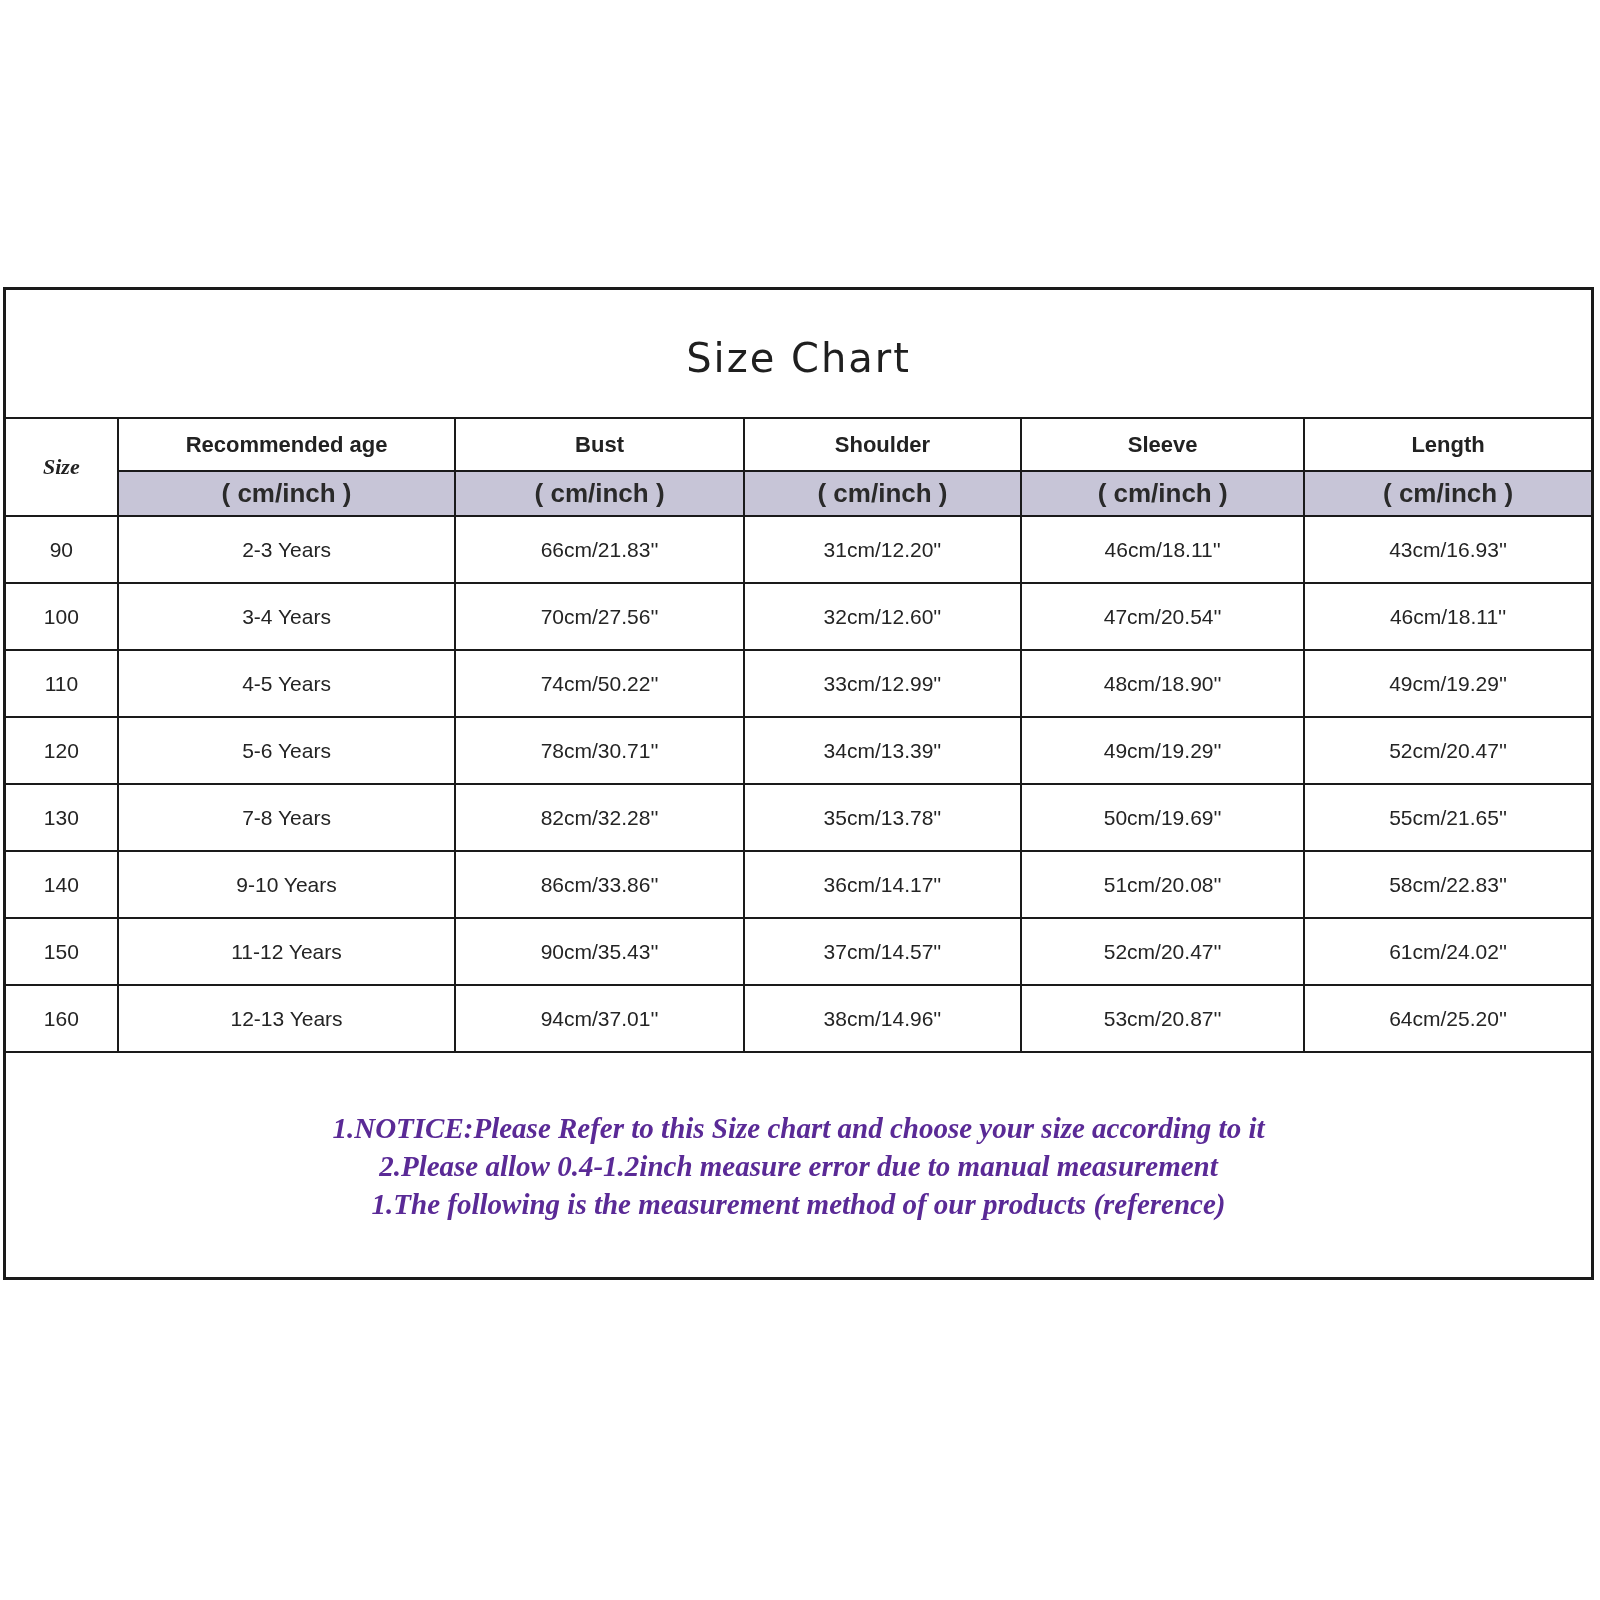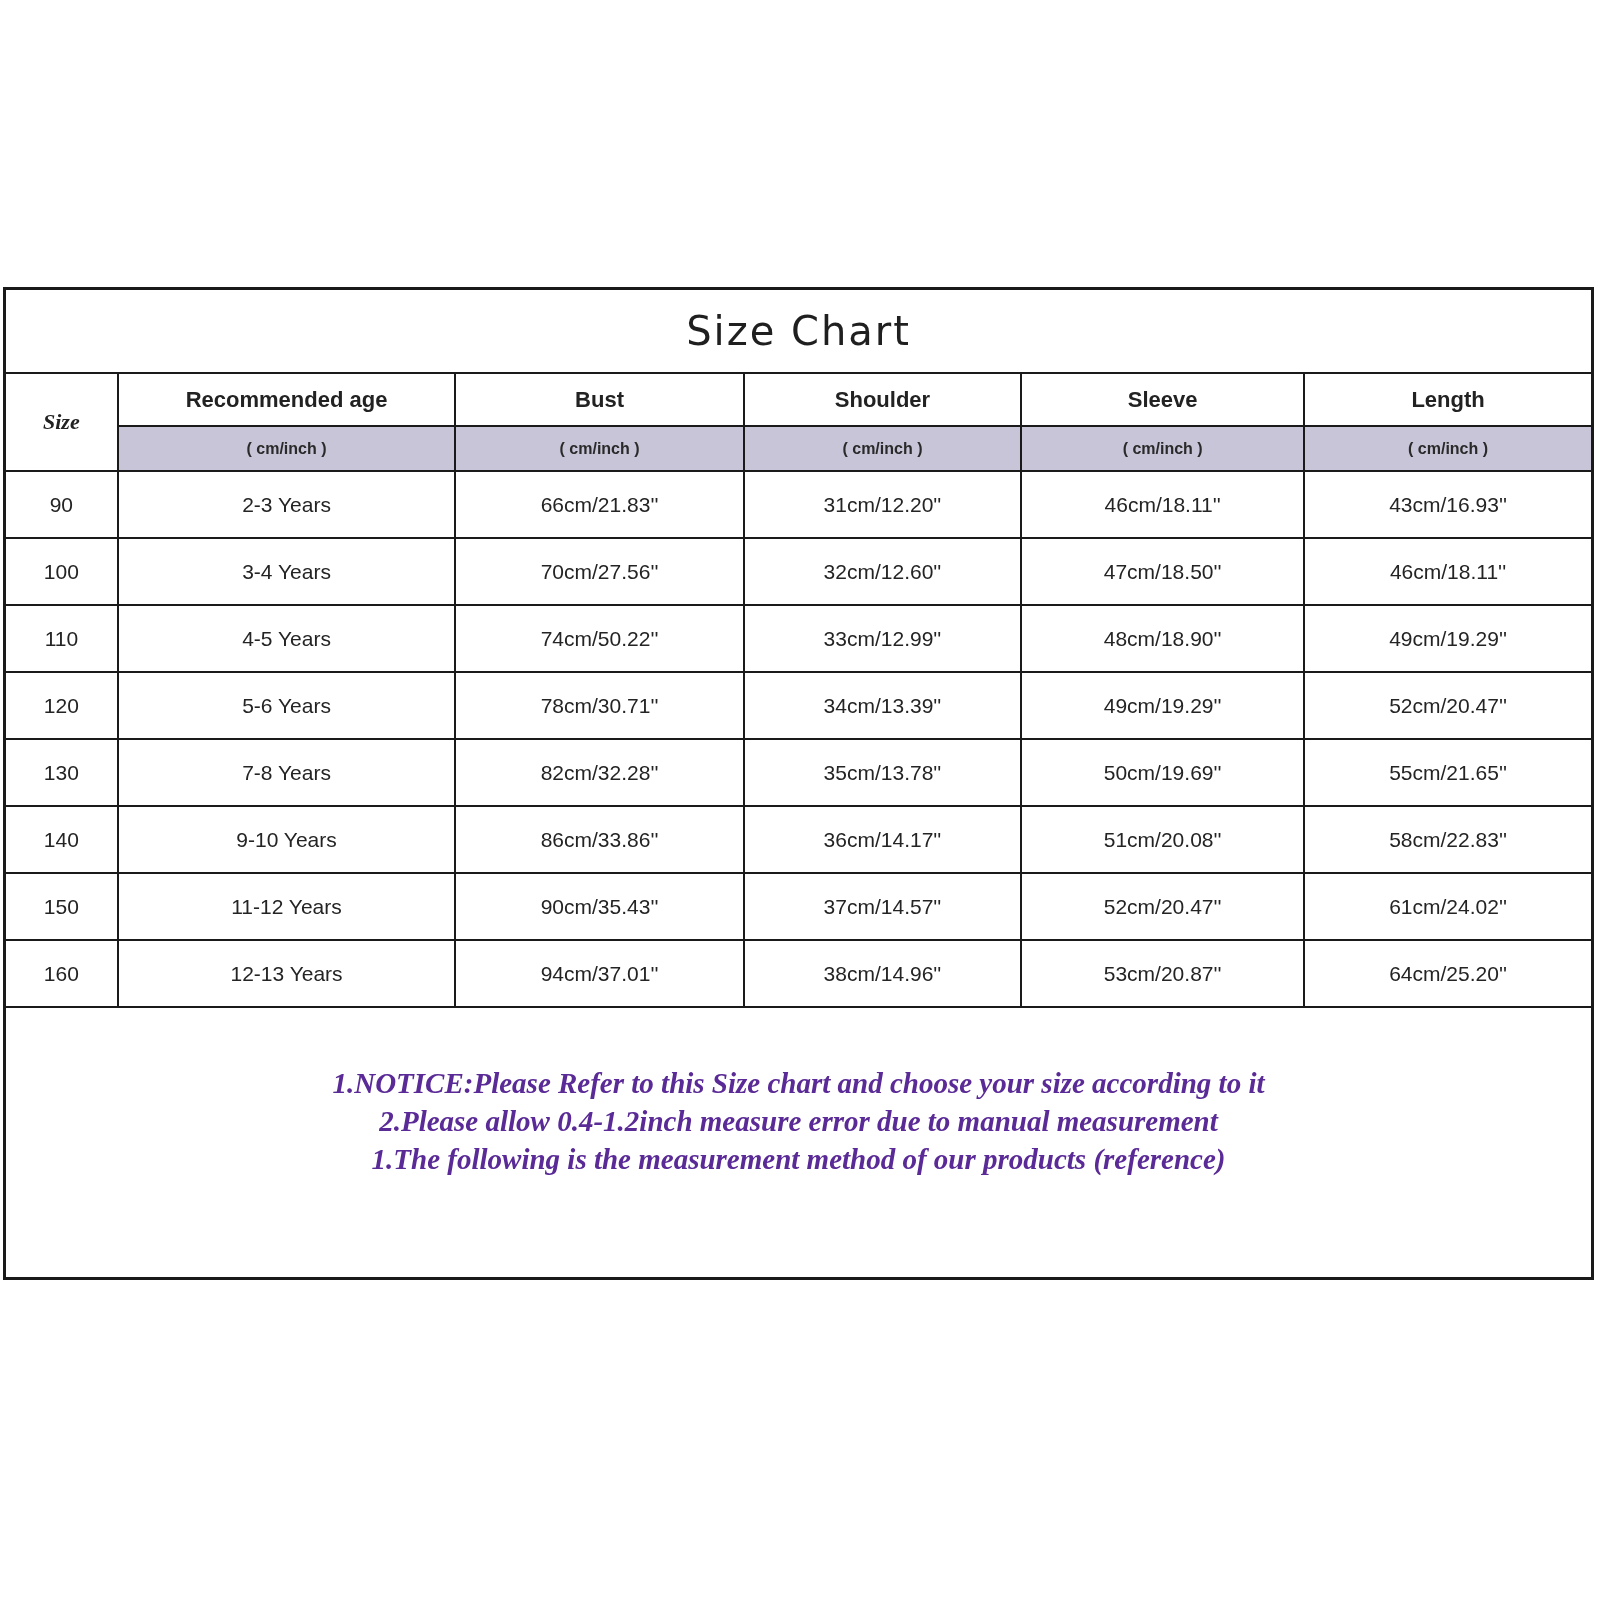--- a/index.html
+++ b/index.html
@@ -21,22 +21,22 @@
     width: 1591px;
     height: 993px;
     border: 3px solid #1a1a1a;
     box-sizing: border-box;
     background: #ffffff;
   }
   .title-row {
     height: 82px;
     border-bottom: 2px solid #1a1a1a;
     display: flex;
-    align-items: center;
     justify-content: center;
+    margin-top: 45px;
   }
   .title-row .title {
     font-family: "DejaVu Sans", sans-serif;
     font-size: 40px;
     letter-spacing: 2px;
     color: #1f1f1f;
   }
   table.size-table {
     width: 100%;
     border-collapse: collapse;
@@ -60,21 +60,21 @@
   }
   tr.col-heads th {
     height: 51px;
     font-size: 22px;
     font-weight: bold;
     color: #222222;
     background: #ffffff;
   }
   tr.unit-row td {
     height: 43px;
-    font-size: 16px;
+    font-size: 26px;
     font-weight: bold;
     color: #2a2a2a;
     background: #c7c5d7;
   }
   tbody.data-rows td {
     height: 65px;
     font-size: 21px;
     font-weight: 400;
     color: #242424;
     background: #ffffff;
@@ -139,21 +139,21 @@
         <td>66cm/21.83''</td>
         <td>31cm/12.20''</td>
         <td>46cm/18.11''</td>
         <td>43cm/16.93''</td>
       </tr>
       <tr>
         <td>100</td>
         <td>3-4 Years</td>
         <td>70cm/27.56''</td>
         <td>32cm/12.60''</td>
-        <td>47cm/18.50''</td>
+        <td>47cm/20.54''</td>
         <td>46cm/18.11''</td>
       </tr>
       <tr>
         <td>110</td>
         <td>4-5 Years</td>
         <td>74cm/50.22''</td>
         <td>33cm/12.99''</td>
         <td>48cm/18.90''</td>
         <td>49cm/19.29''</td>
       </tr>

